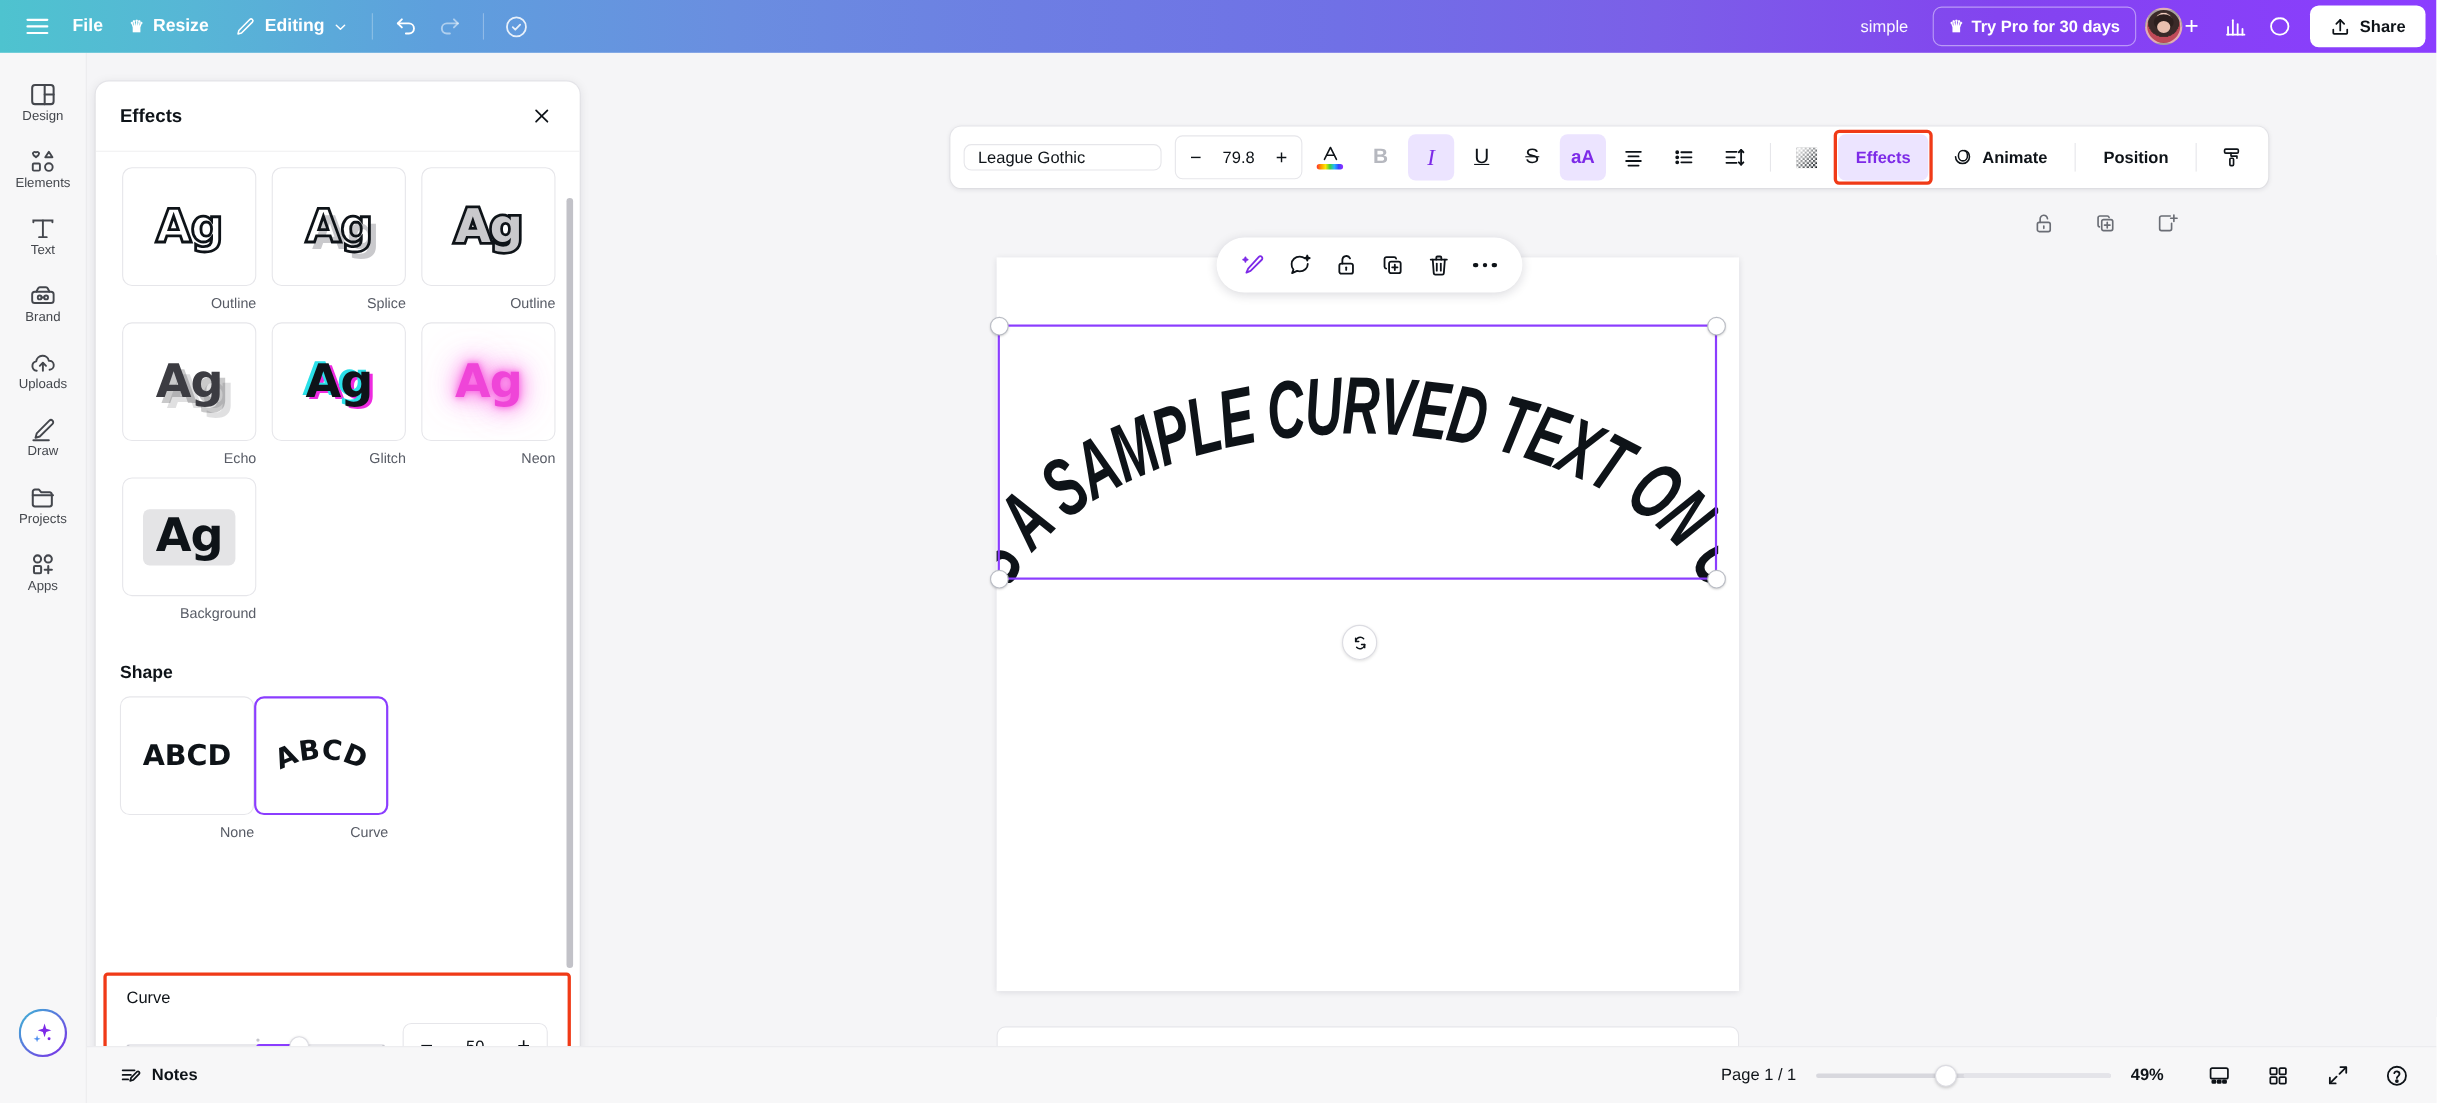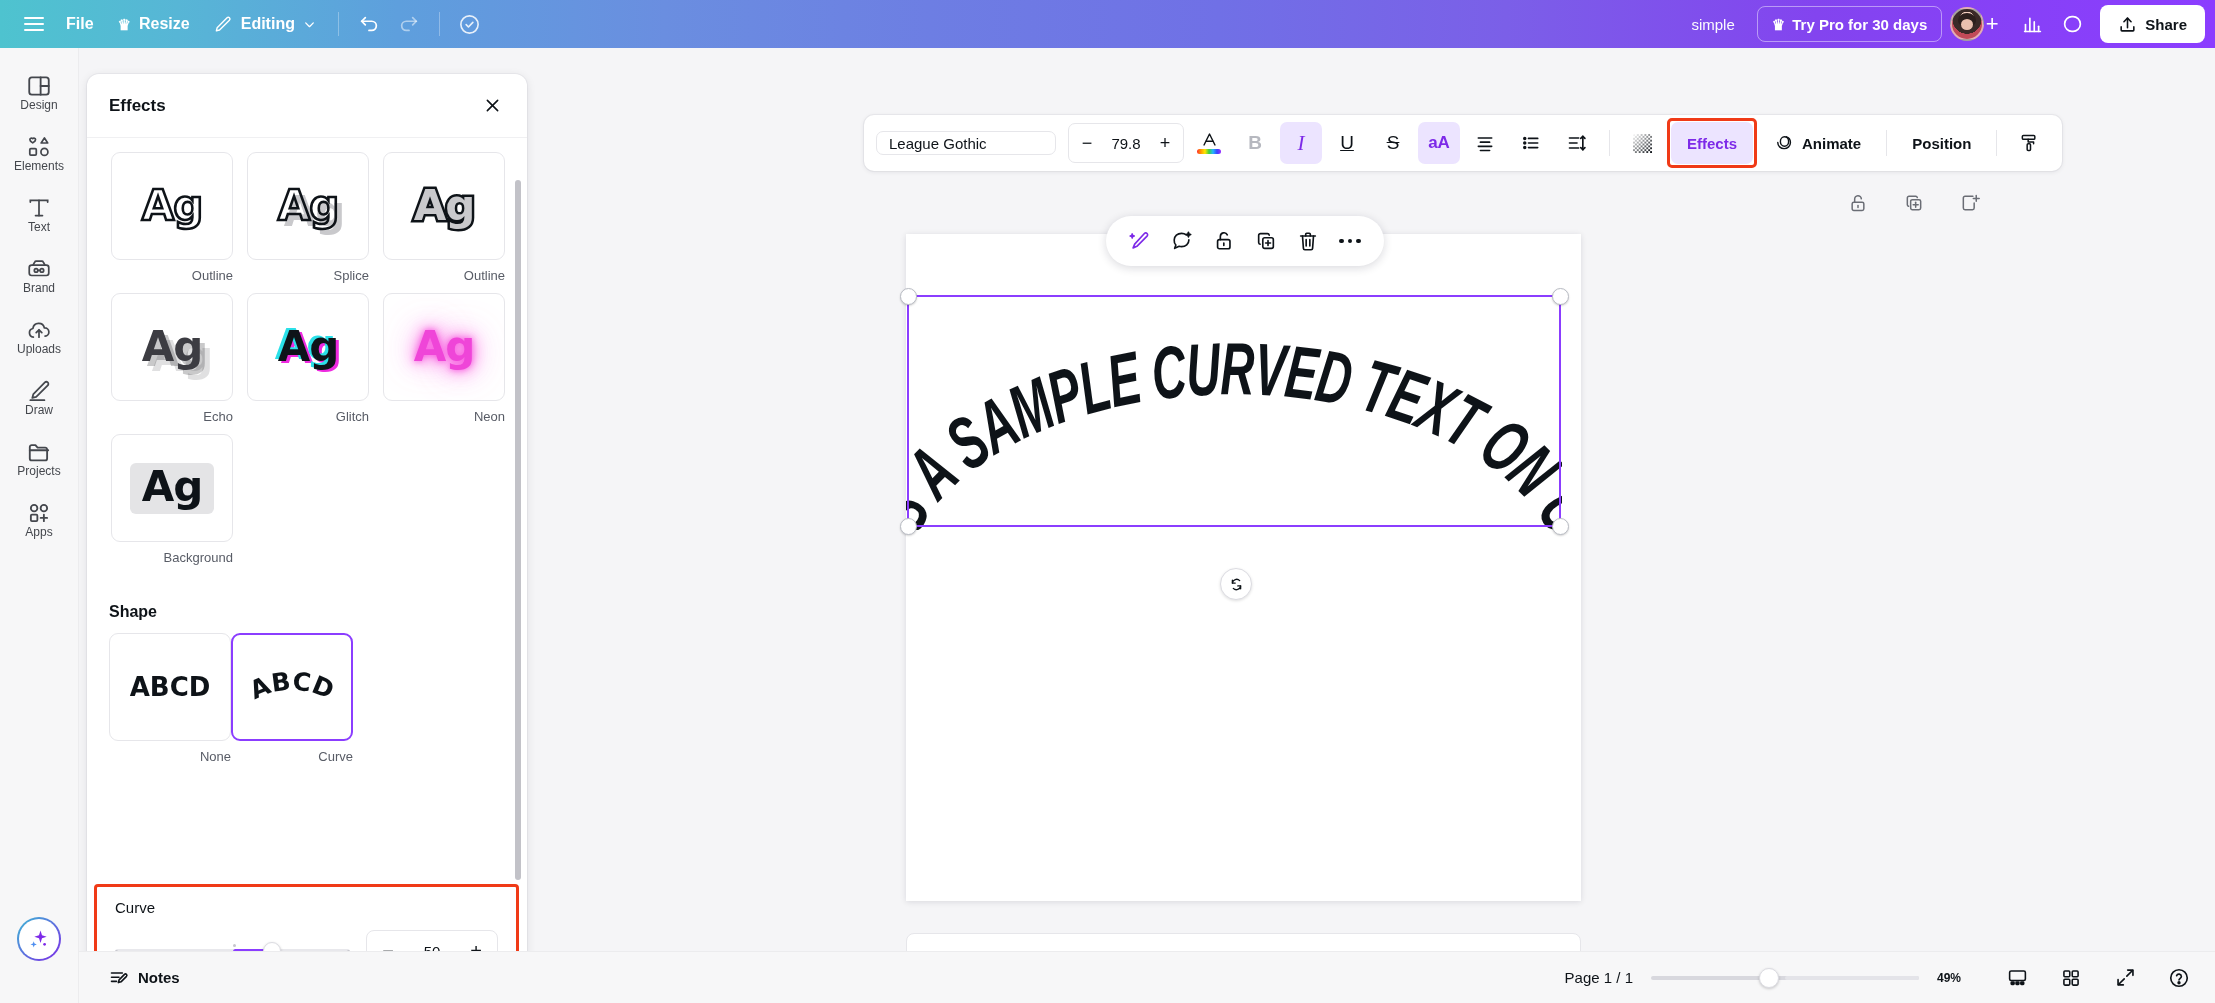--- a/index.html
+++ b/index.html
@@ -302,21 +302,21 @@
   .page-count { font-size: 15px; font-weight: 400; color: #0e1318; }
   .zoom-slider { position: relative; width: 268px; height: 20px;
                  display: flex; align-items: center; cursor: pointer; }
   .zs-track { position: absolute; left: 0; right: 0; height: 4px;
               background: #d8d8de; border-radius: 2px; }
   .zs-track-r { position: absolute; left: 50%; right: 0; height: 4px;
                 background: #e4e4e9; border-radius: 2px; }
   .zs-thumb { position: absolute; left: 44%; transform: translateX(-50%);
               width: 20px; height: 20px; border-radius: 50%; background: #fff;
               border: 1px solid #dcdce2; box-shadow: 0 1px 3px rgba(0,0,0,.2); }
-  .zoom-val { font-size: 12px; font-weight: 600; color: #0e1318; min-width: 44px; }
+  .zoom-val { font-size: 15px; font-weight: 600; color: #0e1318; min-width: 44px; }
   .bb-icon { width: 36px; height: 36px; display: flex; align-items: center;
              justify-content: center; border-radius: 7px; cursor: pointer; }
 </style>
 </head>
 <body>
 
 <div id="app">
 
   <div class="topbar">
     <div class="tb-left">

